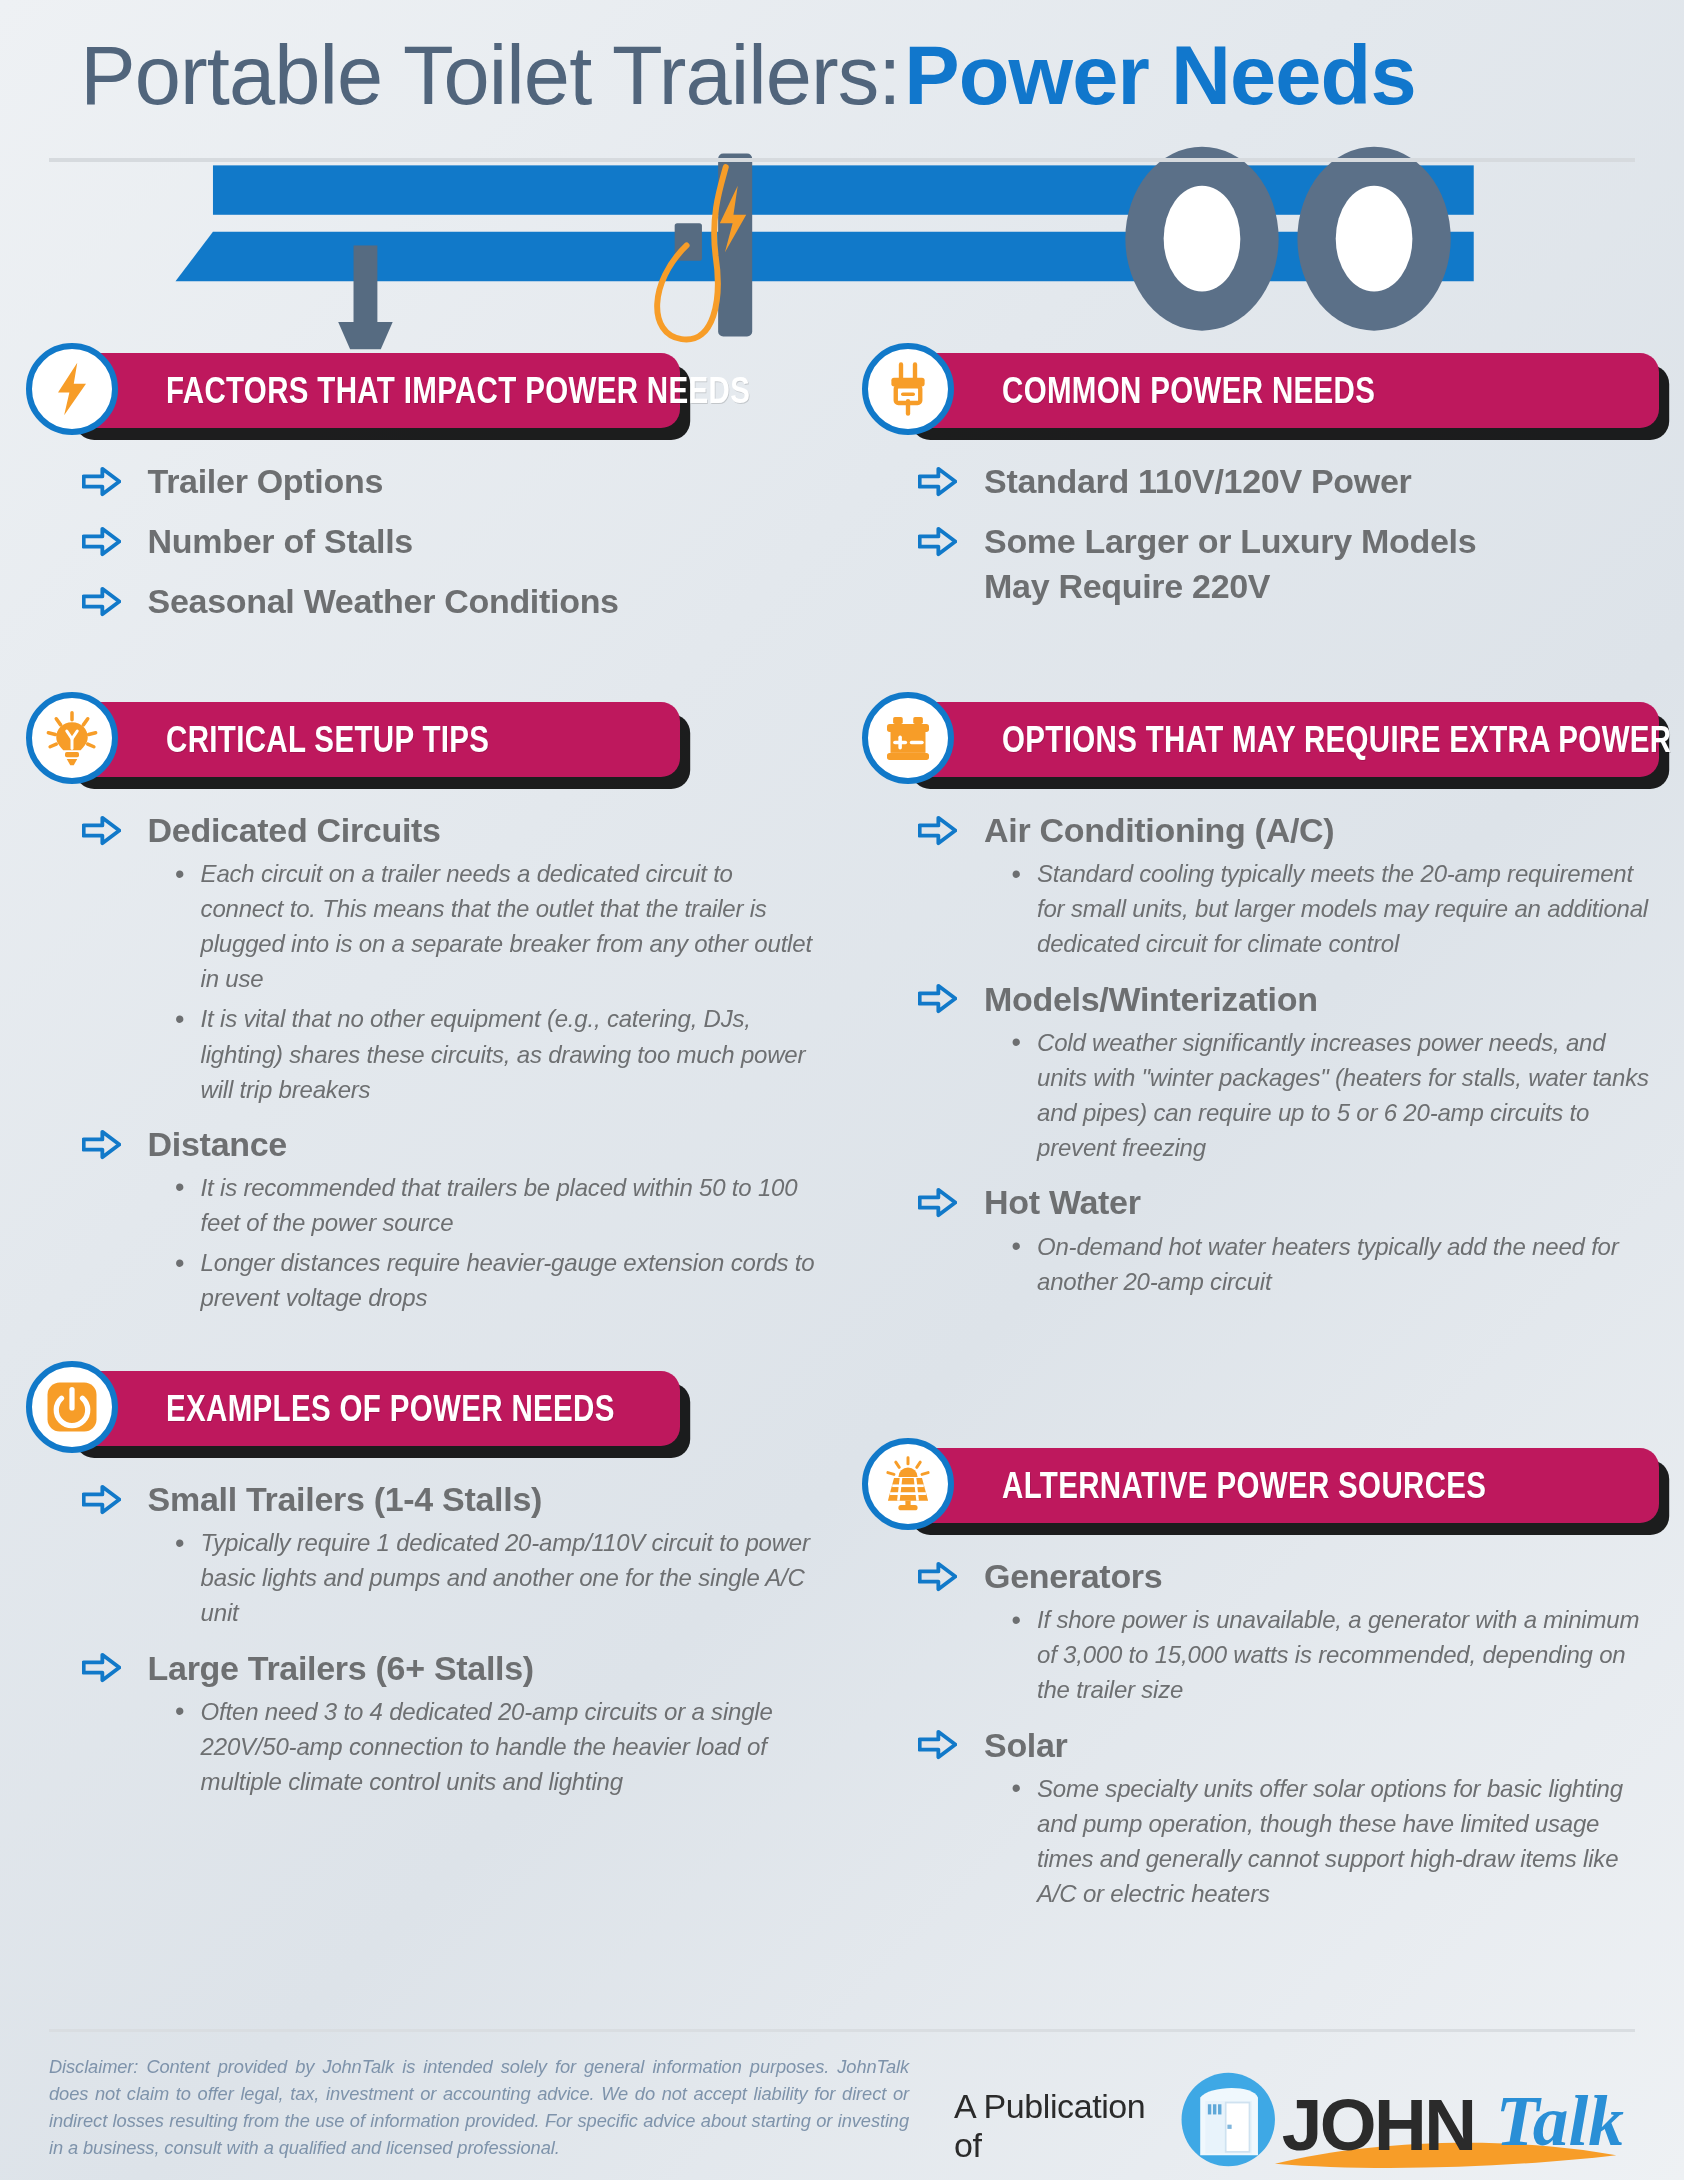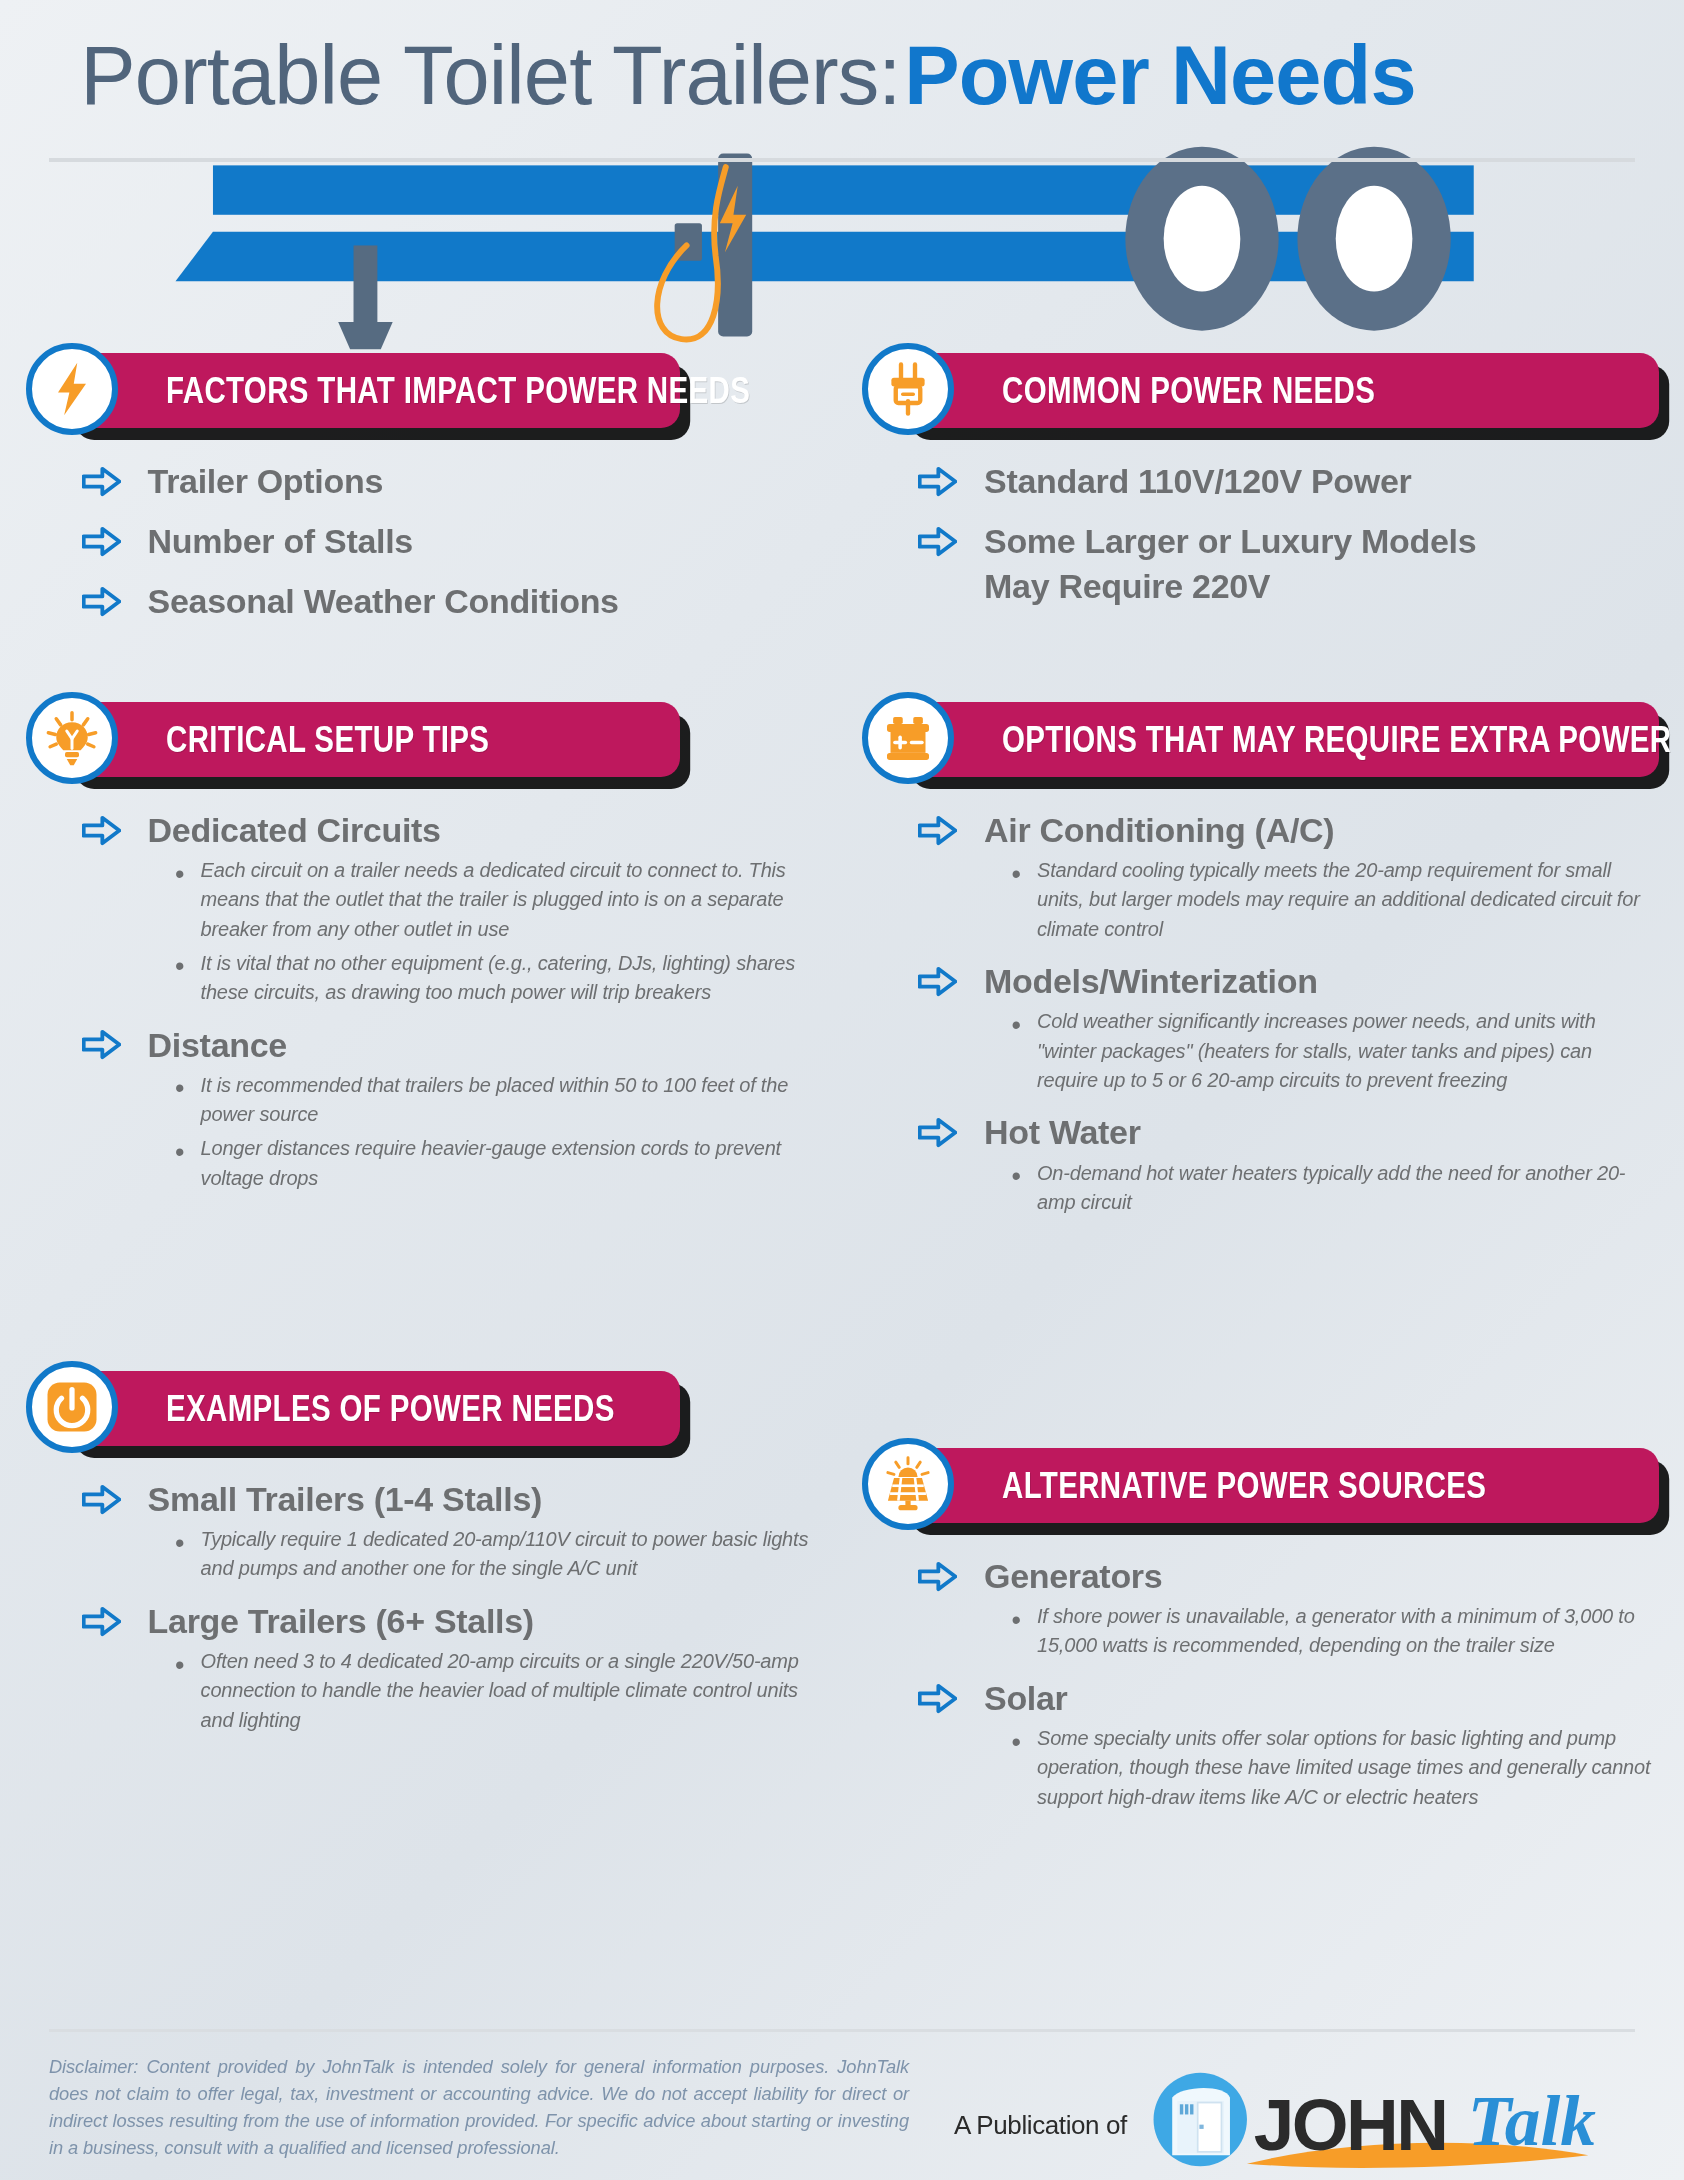--- a/index.html
+++ b/index.html
@@ -83,21 +83,21 @@
     color:#6d6f71;
     font-size:34px;
     font-weight:700;
     letter-spacing:-0.3px;
     line-height:1.32;
   }
   .sublist { margin:3.4px 0 15.3px 90px; }
   .subitem {
     position:relative;
     color:#6d6f71;
-    font-size:20px;
+    font-size:24px;
     font-style:italic;
     line-height:1.46;
     padding-left:29px;
     margin-bottom:5.1px;
     letter-spacing:-0.2px;
   }
   .subitem::before {
     content:"•";
     position:absolute; left:3.4px; top:-1.7px;
     font-style:normal; font-size:27px; color:#6d6f71;
@@ -117,21 +117,21 @@
     font-size:18.3px;
     font-style:italic;
     line-height:1.48;
     text-align:justify;
     letter-spacing:-0.1px;
   }
   .pub-wrap {
     position:absolute; left:954px; top:2072px;
     display:flex; align-items:center; gap:19px;
   }
-  .pub-text { color:#2b2b2b; font-size:26px; letter-spacing:-0.4px; }
+  .pub-text { color:#2b2b2b; font-size:34px; letter-spacing:-0.4px; }
   .logo { display:flex; align-items:center; gap:3.4px; position:relative; }
   .logo svg { display:block; }
 </style>
 </head>
 <body>
 
 <div class="page">
 
   <svg class="trailer" viewBox="0 0 1978 420" xmlns="http://www.w3.org/2000/svg">
 

